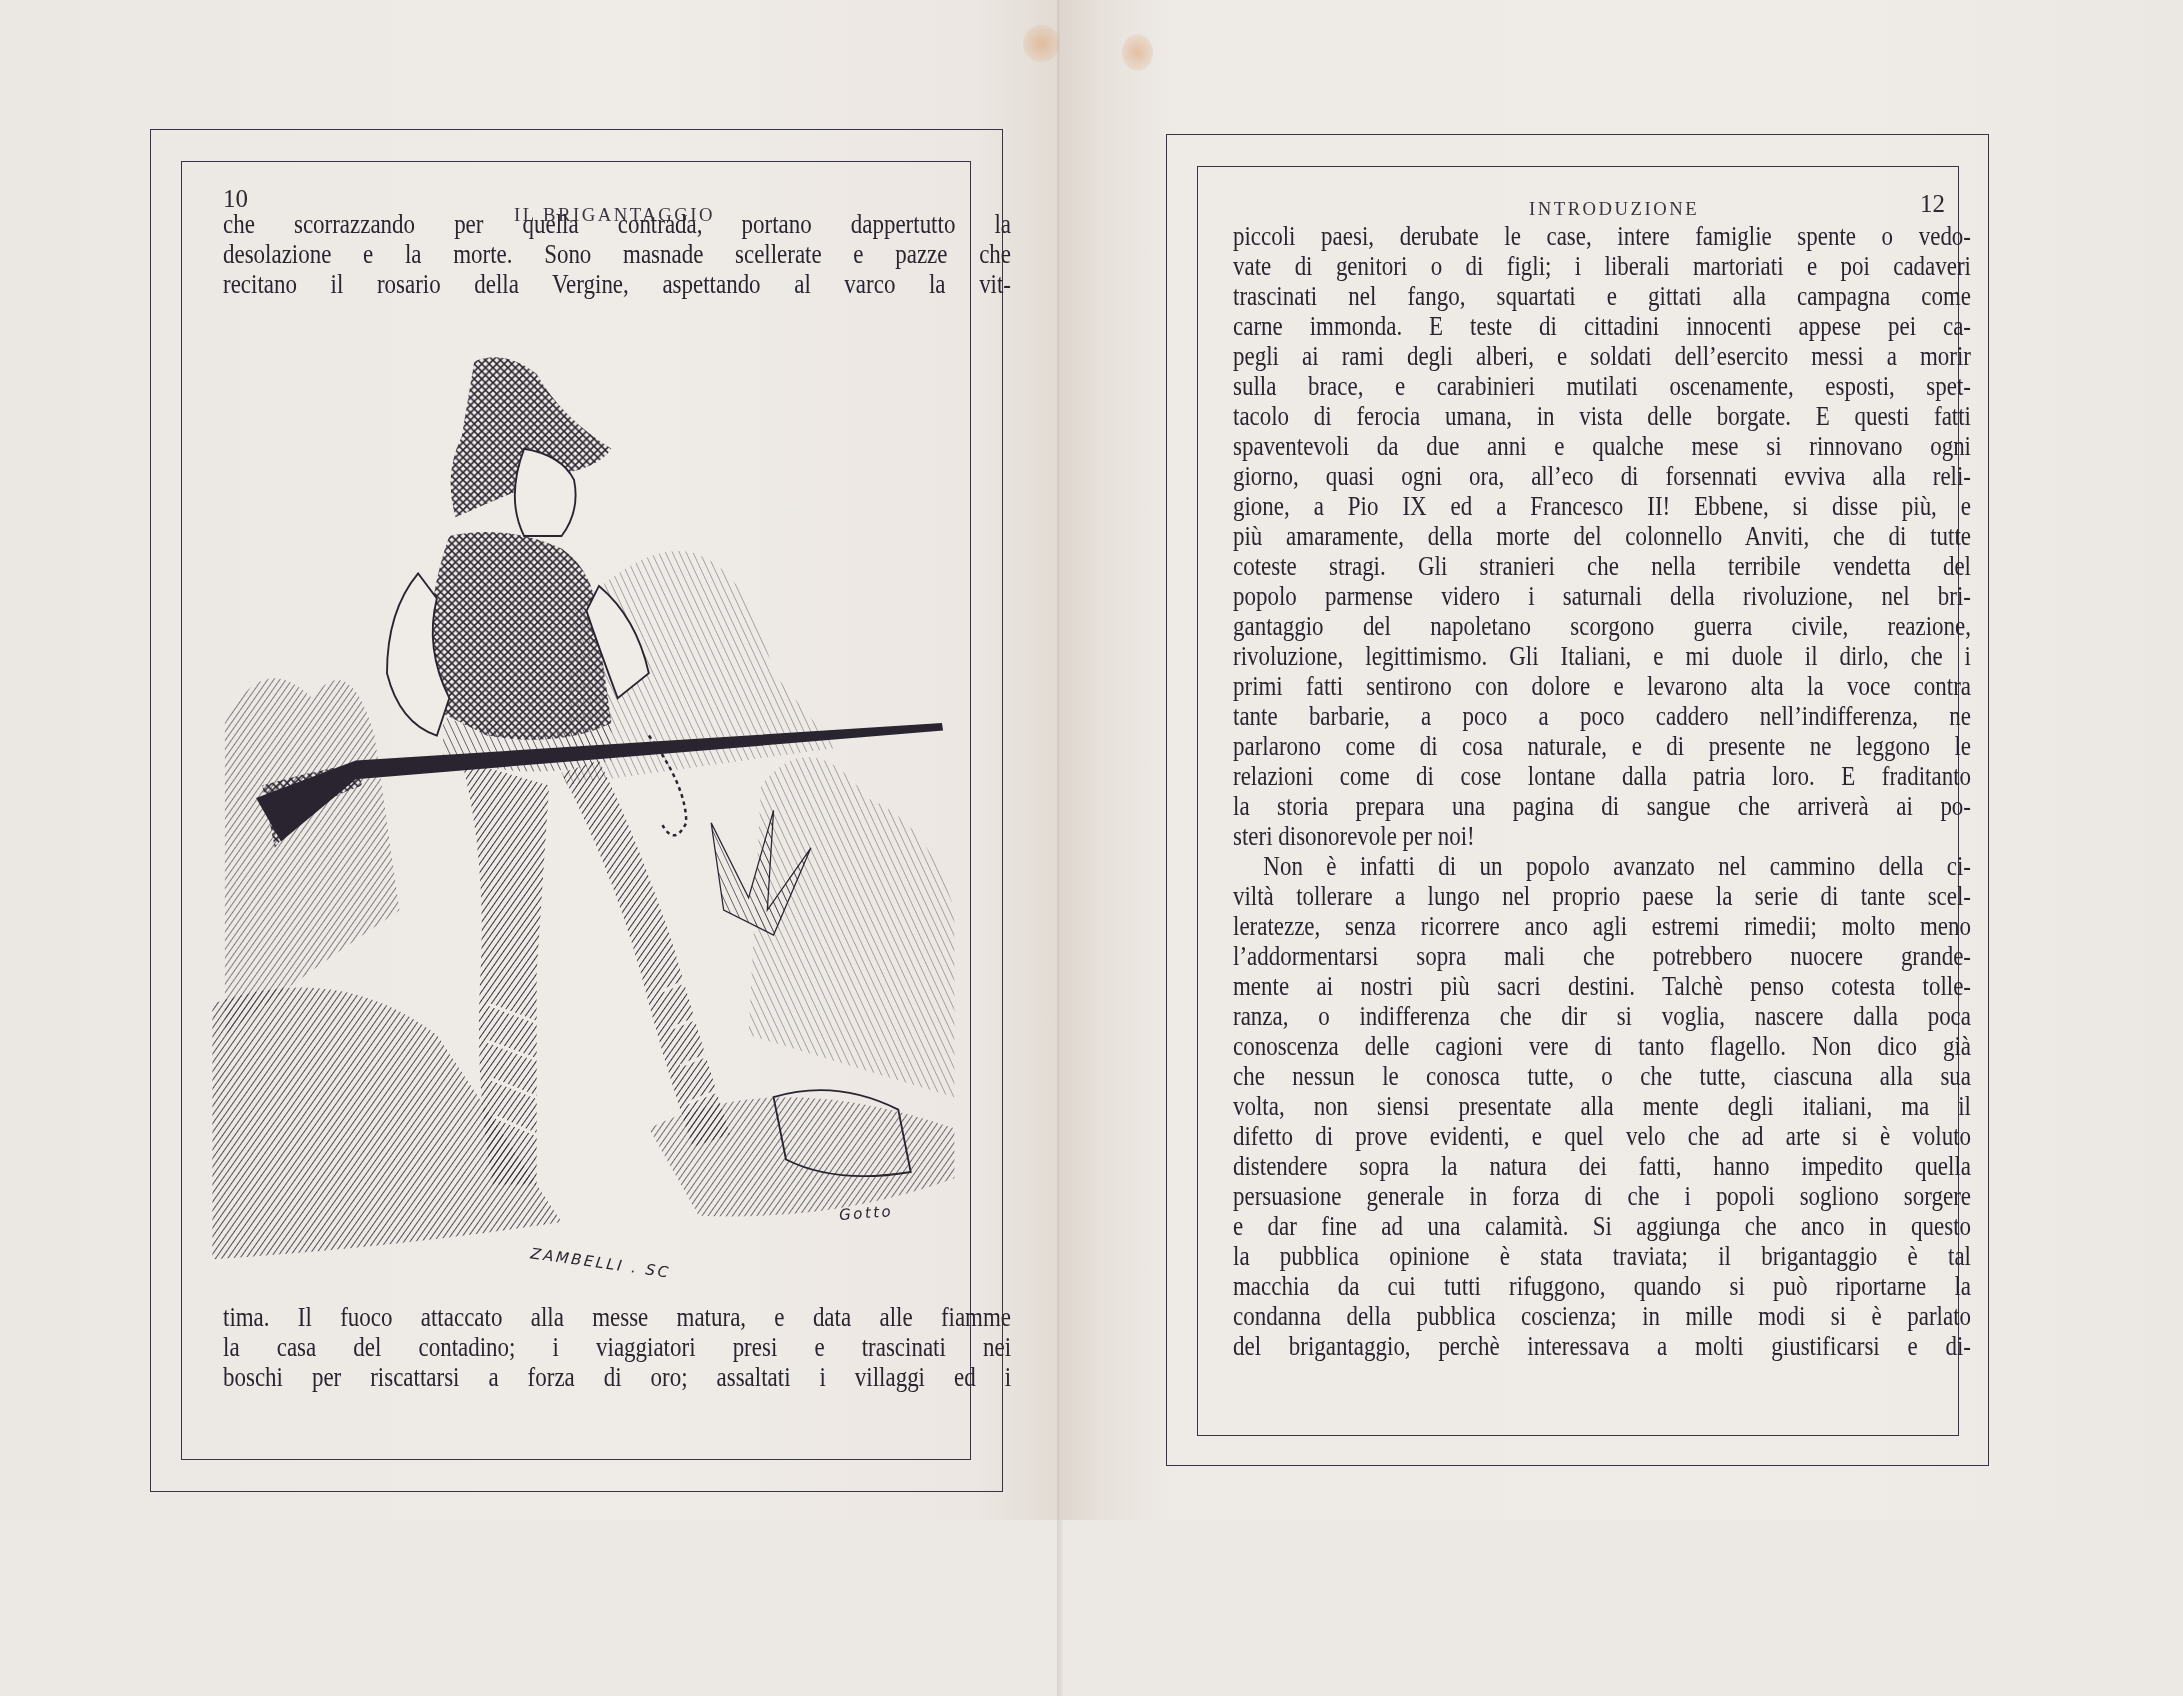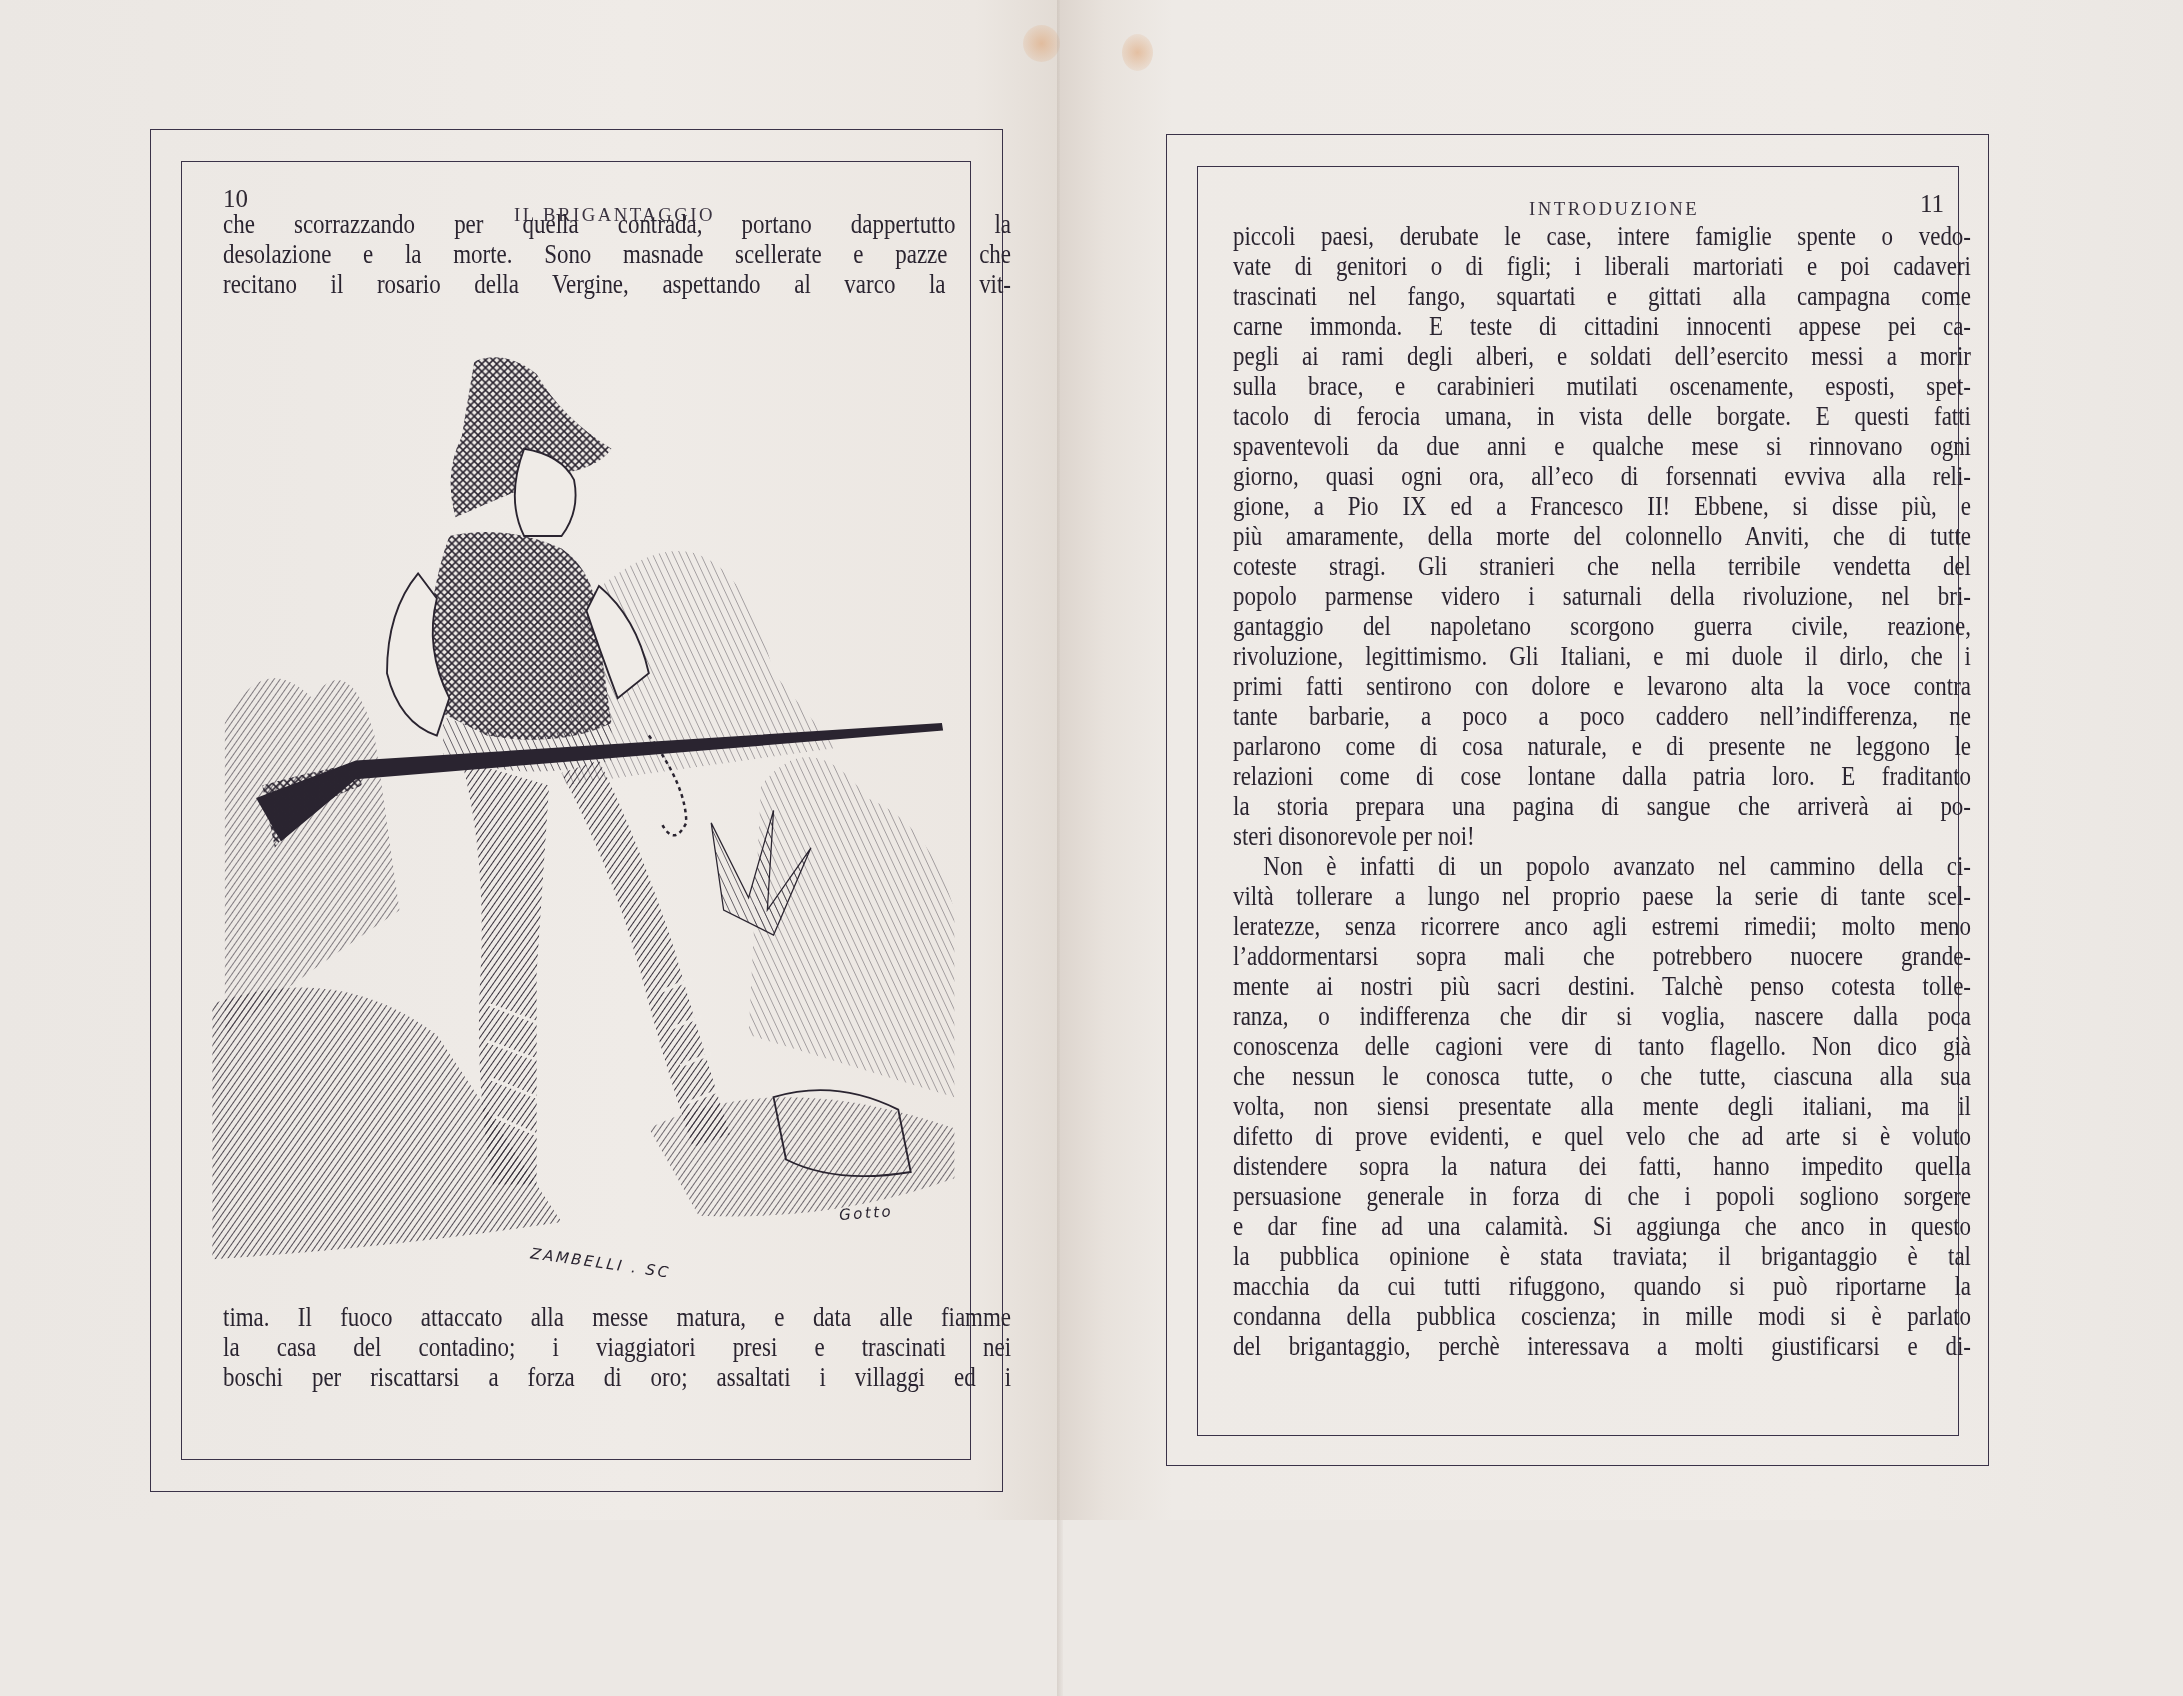--- a/index.html
+++ b/index.html
@@ -139,21 +139,21 @@
 </div>
 
 <div class="gutter-shadow"></div>
 
 <div class="page page-right">
   <div class="foxing" style="left:62px;top:34px;width:31px;height:37px;"></div>
   <div class="frame outer" style="left:106px;top:134px;width:823px;height:1332px;"></div>
   <div class="frame inner" style="left:137px;top:166px;width:762px;height:1270px;"></div>
 
   <div class="running-head" style="left:469px;top:198px;">Introduzione</div>
-  <div class="page-num" style="left:860px;top:190px;">11</div>
+  <div class="page-num" style="left:860px;top:190px;">12</div>
 
   <div class="text-block" style="left:173px;top:221px;width:900px;">
     <span class="line">piccoli paesi, derubate le case, intere famiglie spente o vedo-</span>
     <span class="line">vate di genitori o di figli; i liberali martoriati e poi cadaveri</span>
     <span class="line">trascinati nel fango, squartati e gittati alla campagna come</span>
     <span class="line">carne immonda. E teste di cittadini innocenti appese pei ca-</span>
     <span class="line">pegli ai rami degli alberi, e soldati dell’esercito messi a morir</span>
     <span class="line">sulla brace, e carabinieri mutilati oscenamente, esposti, spet-</span>
     <span class="line">tacolo di ferocia umana, in vista delle borgate. E questi fatti</span>
     <span class="line">spaventevoli da due anni e qualche mese si rinnovano ogni</span>

